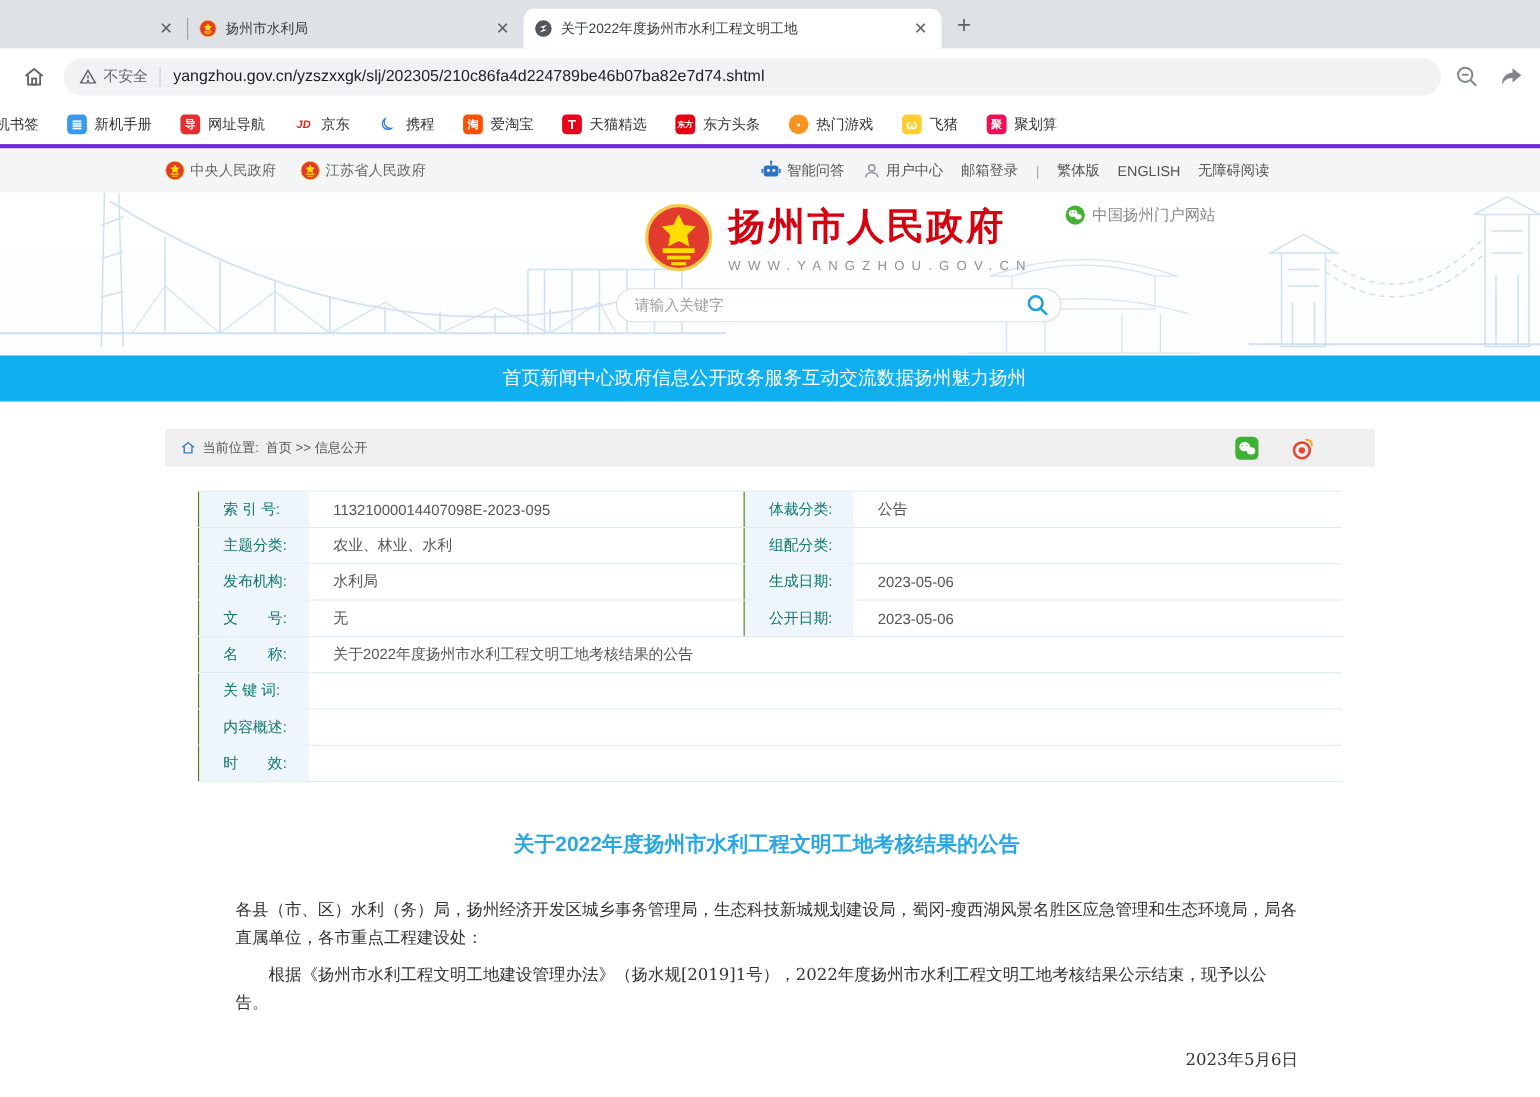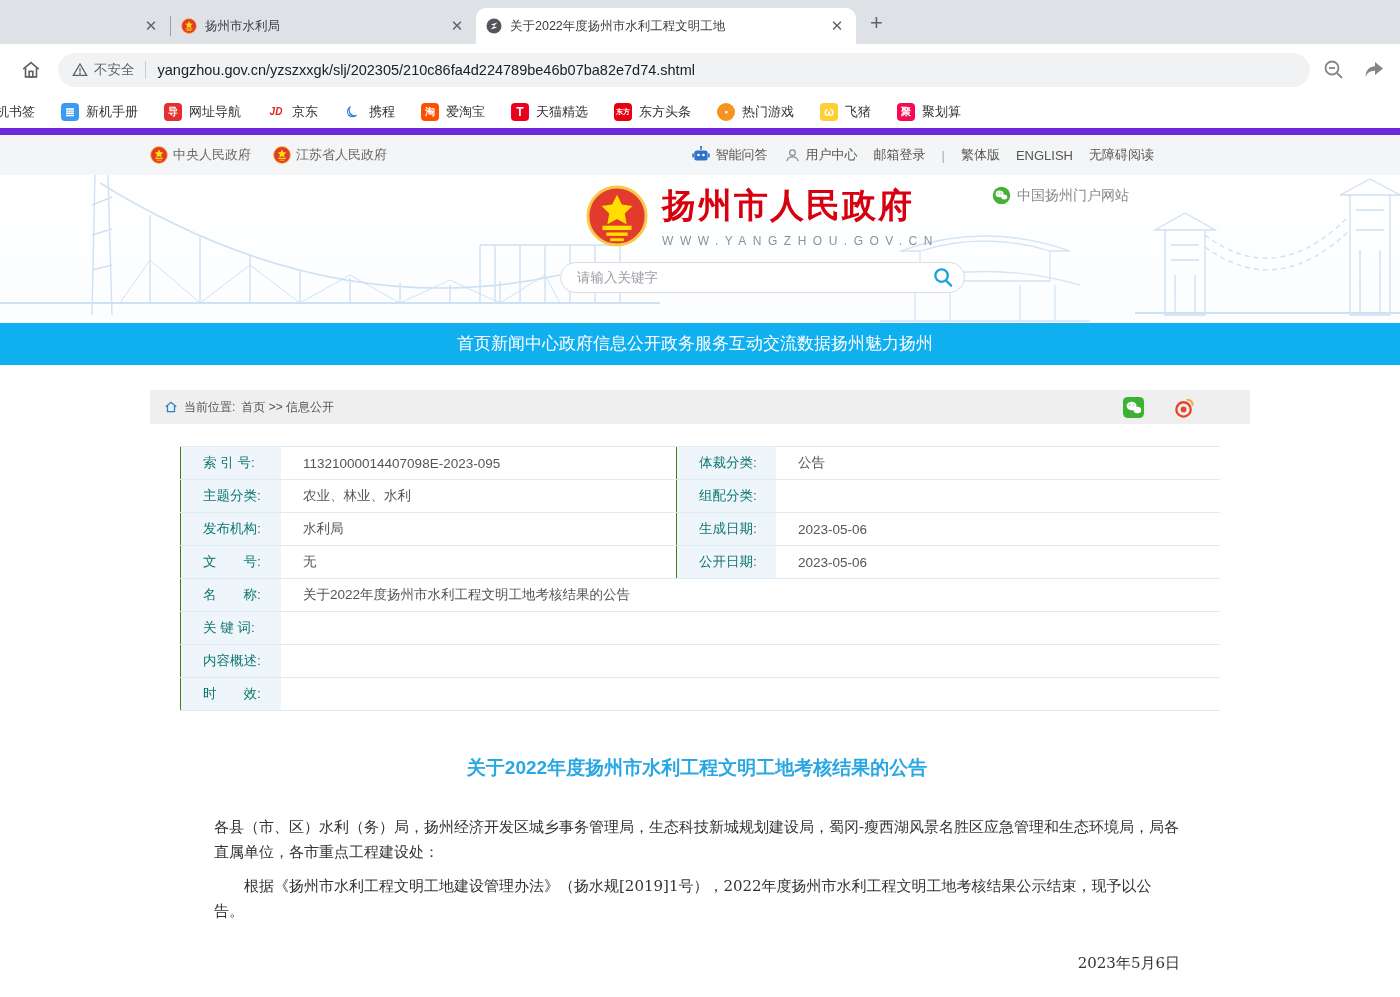--- a/index.html
+++ b/index.html
@@ -20,21 +20,21 @@
 
   .addressbar { height:51px; background:#fff; display:flex; align-items:center; padding:0 14px; }
   .homeicon { margin:0 6px; }
   .omnibox { flex:0 0 auto; width:1252px; height:34px; background:#f0f2f4; border-radius:17px;
     display:flex; align-items:center; padding:0 14px; margin-left:10px; }
   .sec-label { font-size:13.5px; color:#5f6368; margin:0 10px 0 6px; }
   .omni-div { width:1px; height:18px; background:#c9ccd1; margin-right:12px; }
   .url-text { font-size:14.5px; color:#202124; white-space:nowrap; }
   .addr-icons { display:flex; align-items:center; gap:16px; margin-left:12px; }
 
-  .bookmarksbar { height:40px; background:#fff; display:flex; align-items:center; border-bottom:7px solid #6d28d9; }
+  .bookmarksbar { height:40px; background:#fff; display:flex; align-items:center; border-bottom:4px solid #6d28d9; }
   .bm-item { display:flex; align-items:center; gap:7px; padding:0 13px; font-size:13px; color:#333; white-space:nowrap; }
   .bm-icon { width:18px; height:18px; border-radius:4px; display:flex; align-items:center; justify-content:center;
     font-size:10px; font-weight:bold; color:#fff; }
   .bm-1 { padding-left:0; margin-left:-4px; }
   .bm-2 .bm-icon { background:#3a9af0; font-size:12px; }
   .bm-3 .bm-icon { background:#e62e2e; }
   .bm-4 .bm-icon { background:#fff; color:#e1251b; font-style:italic; font-size:10px; }
   .bm-5 .bm-icon { background:#fff; color:#2577e3; font-size:15px; transform:rotate(-35deg); }
   .bm-6 .bm-icon { background:#ff5000; }
   .bm-7 .bm-icon { background:#e8001c; font-size:12px; }
@@ -51,21 +51,21 @@
   .util-right { margin-left:auto; margin-right:96px; display:flex; align-items:center; gap:16px; font-size:13px; color:#555; }
   .util-item { display:flex; align-items:center; gap:5px; }
   .util-sep { color:#aaa; }
 
   
   .banner { height:148px; position:relative; background:linear-gradient(#ffffff,#fbfdff); overflow:hidden; }
   .lineart { position:absolute; bottom:0; opacity:.85; }
   .lineart-left { left:0; }
   .lineart-mid { left:860px; }
   .lineart-right { right:0; }
-  .portal { position:absolute; top:11px; left:992px; display:flex; align-items:center; gap:6px;
+  .portal { position:absolute; top:11px; left:968px; display:flex; align-items:center; gap:6px;
     font-size:14px; color:#888; }
   .logo-search { position:absolute; top:8px; left:560px; width:405px; }
   .logo-row { display:flex; justify-content:center; align-items:center; gap:14px; }
   .site-name { font-size:34px; font-weight:bold; color:#d7000f; letter-spacing:2px;
     font-family:"Liberation Serif",serif; }
   .site-url { font-size:12px; color:#8d9299; letter-spacing:6.5px; margin-top:5px; }
   .searchwrap { position:relative; margin-top:14px; }
   .searchwrap input { width:100%; height:31px; border:1px solid #d9dde2; border-radius:16px;
     padding:0 42px 0 16px; font-size:13.5px; color:#333; outline:none; background:#fff;
     font-family:"Liberation Sans",sans-serif; }

